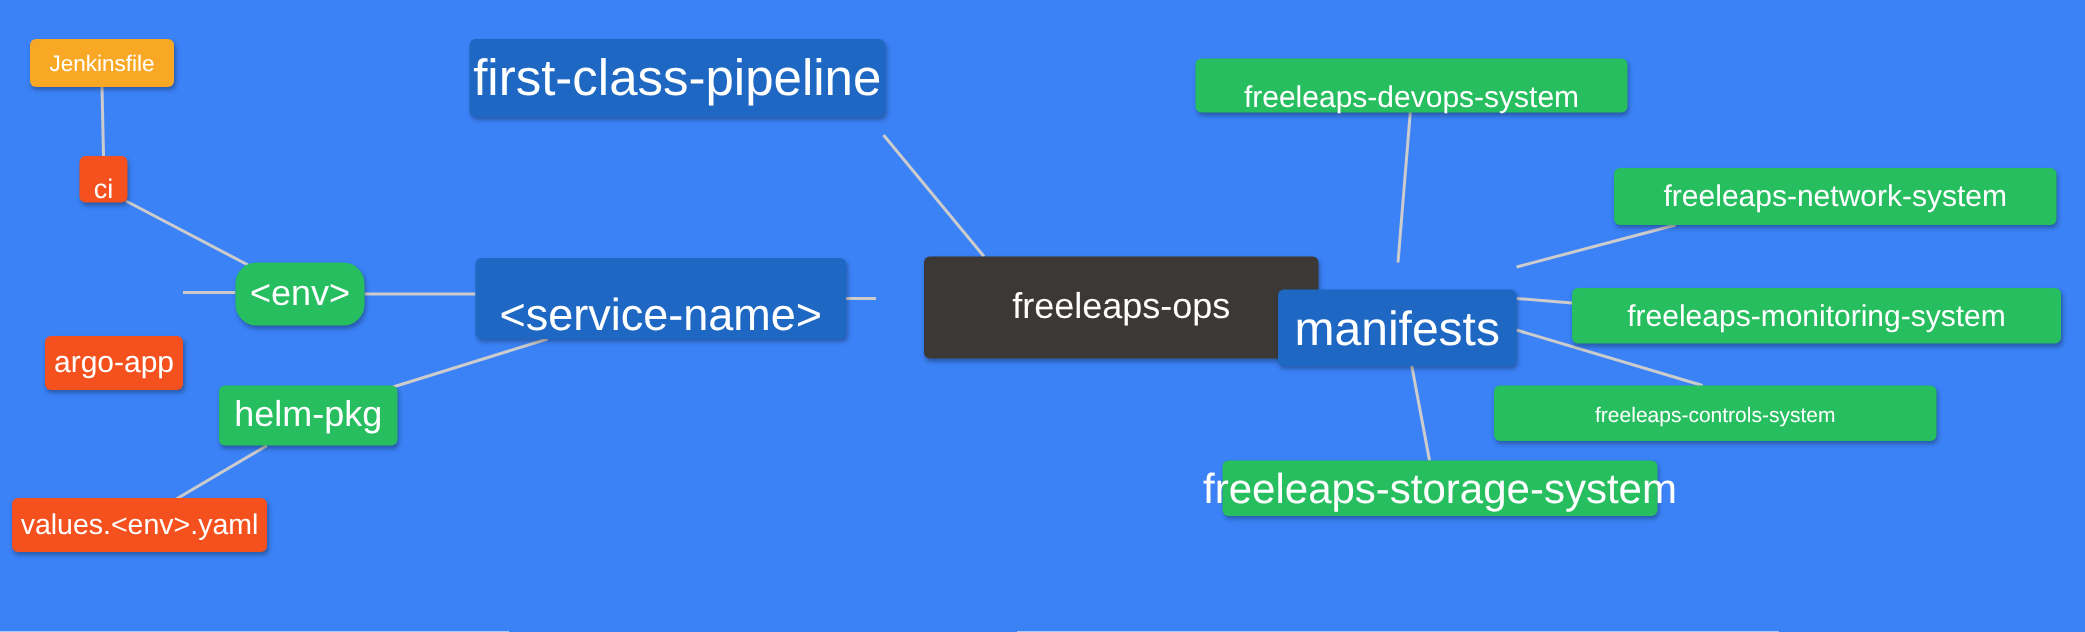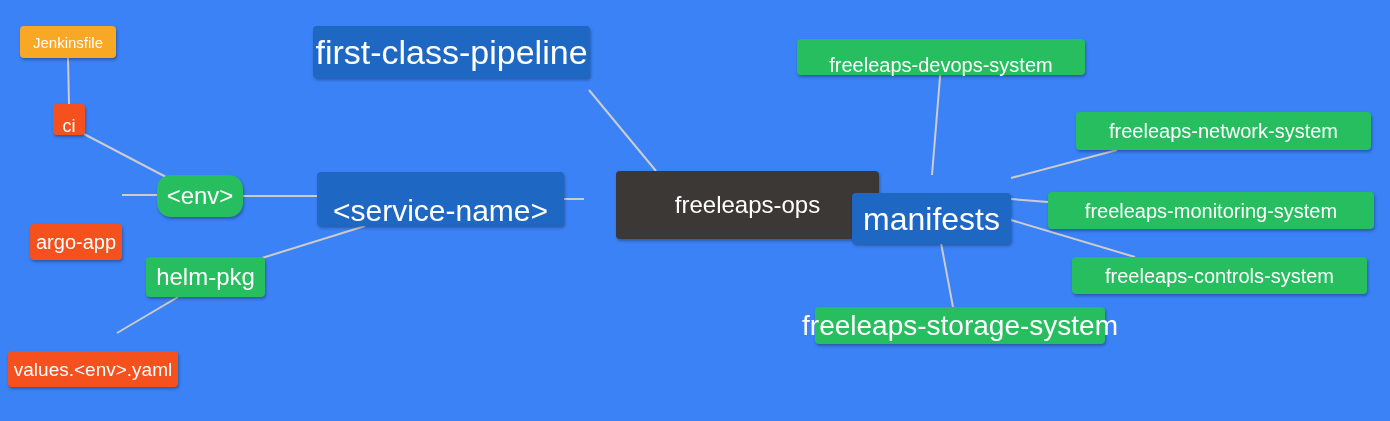--- a/index.html
+++ b/index.html
@@ -67,21 +67,21 @@
       </div>
       <div class="node" style="left: 30px; top: 176px; width: 92px; height: 36px; font-size: 20px; background: rgb(244, 81, 30); margin-top: 48px;">
         <span>argo-app</span>
       </div>
       <div class="node" style="left: 157px; top: 175px; width: 86px; height: 42px; font-size: 24px; background: rgb(39, 190, 95); border-radius: 14px;">
         <span>&lt;env&gt;</span>
       </div>
       <div class="node" style="left: 146px; top: 257px; width: 119px; height: 40px; font-size: 24px; background: rgb(39, 190, 95); align-items: center;">
         <span>helm-pkg</span>
       </div>
-      <div class="node" style="left: 8px; top: 332px; width: 170px; height: 36px; font-size: 19px; background: rgb(244, 81, 30); margin-top: 19px;">
+      <div class="node" style="left: 8px; top: 332px; width: 170px; height: 36px; font-size: 19px; background: rgb(244, 81, 30);">
         <span>values.&lt;env&gt;.yaml</span>
       </div>
       <div class="node" style="left: 313px; top: 26px; width: 277px; height: 52px; font-size: 34px; background: rgb(30, 104, 196);">
         <span>first-class-pipeline</span>
       </div>
       <div class="node" style="left: 317px; top: 172px; width: 247px; height: 54px; font-size: 30px; background: rgb(30, 104, 196); align-items: flex-end;">
         <span>&lt;service-name&gt;</span>
       </div>
       <div class="node" style="left: 616px; top: 171px; width: 263px; height: 68px; font-size: 24px; background: rgb(60, 56, 53);">
         <span>freeleaps-ops</span>
@@ -91,20 +91,20 @@
       </div>
       <div class="node" style="left: 797px; top: 39px; width: 288px; height: 36px; font-size: 20px; background: rgb(39, 190, 95); align-items: flex-end;">
         <span>freeleaps-devops-system</span>
       </div>
       <div class="node" style="left: 1076px; top: 112px; width: 295px; height: 38px; font-size: 20px; background: rgb(39, 190, 95);">
         <span>freeleaps-network-system</span>
       </div>
       <div class="node" style="left: 1048px; top: 192px; width: 326px; height: 37px; font-size: 20px; background: rgb(39, 190, 95);">
         <span>freeleaps-monitoring-system</span>
       </div>
-      <div class="node" style="left: 1072px; top: 257px; width: 295px; height: 37px; font-size: 20px; background: rgb(39, 190, 95);">
+      <div class="node" style="left: 996px; top: 257px; width: 295px; height: 37px; font-size: 14px; background: rgb(39, 190, 95);">
         <span>freeleaps-controls-system</span>
       </div>
       <div class="node" style="left: 815px; top: 307px; width: 290px; height: 37px; font-size: 28px; background: rgb(39, 190, 95);">
         <span>freeleaps-storage-system</span>
       </div>
     </div>
 </div>
 
 </body></html>

